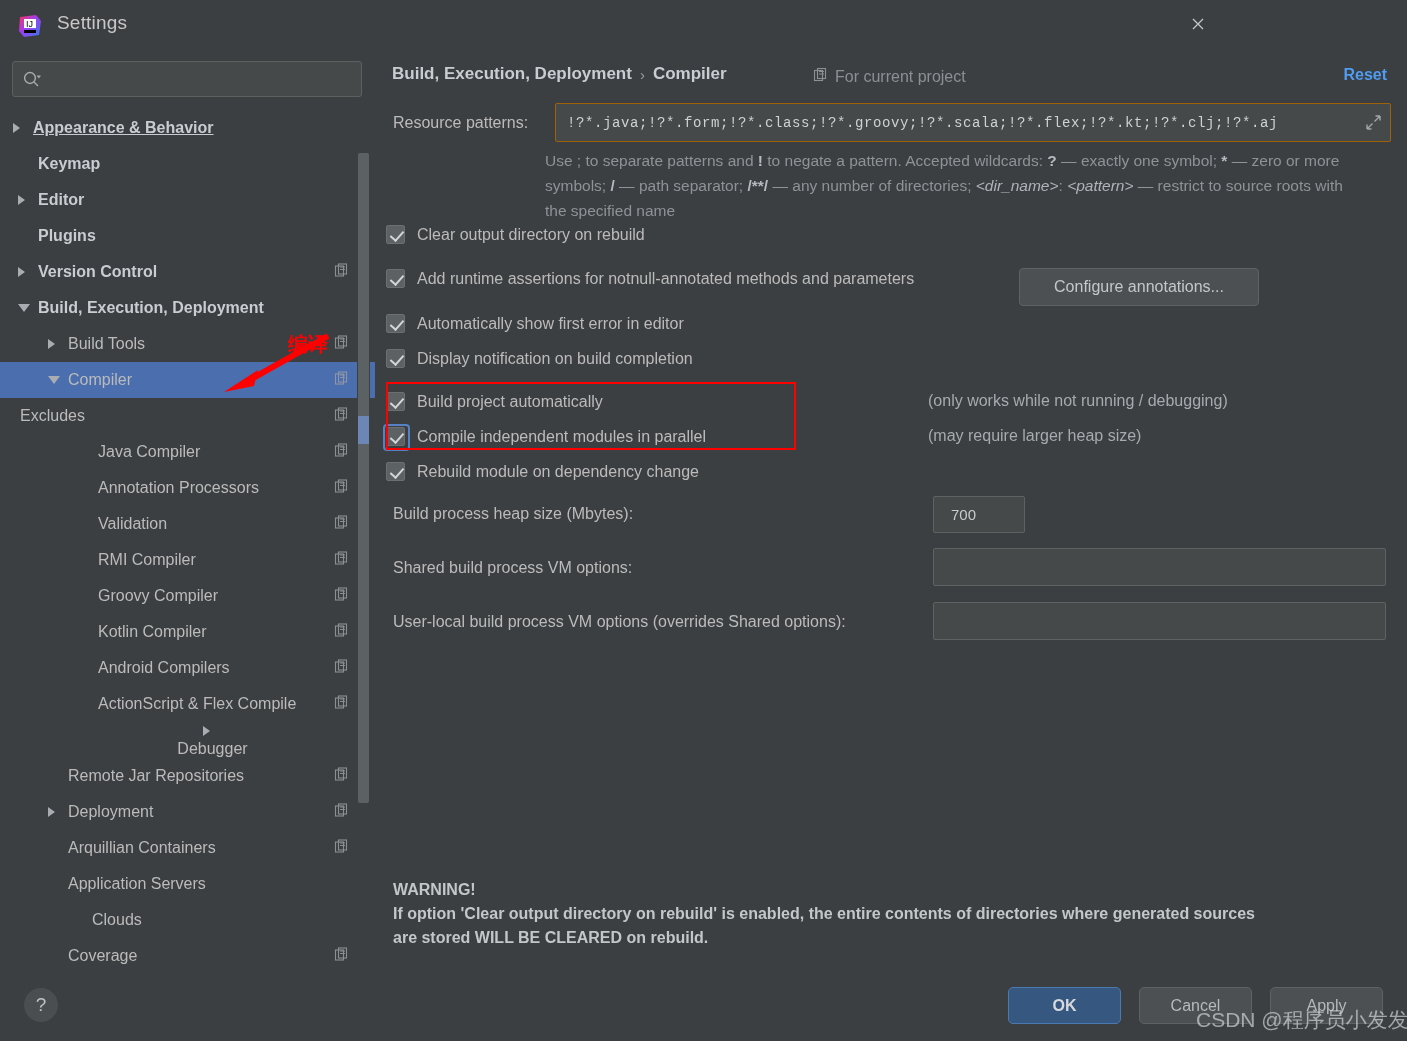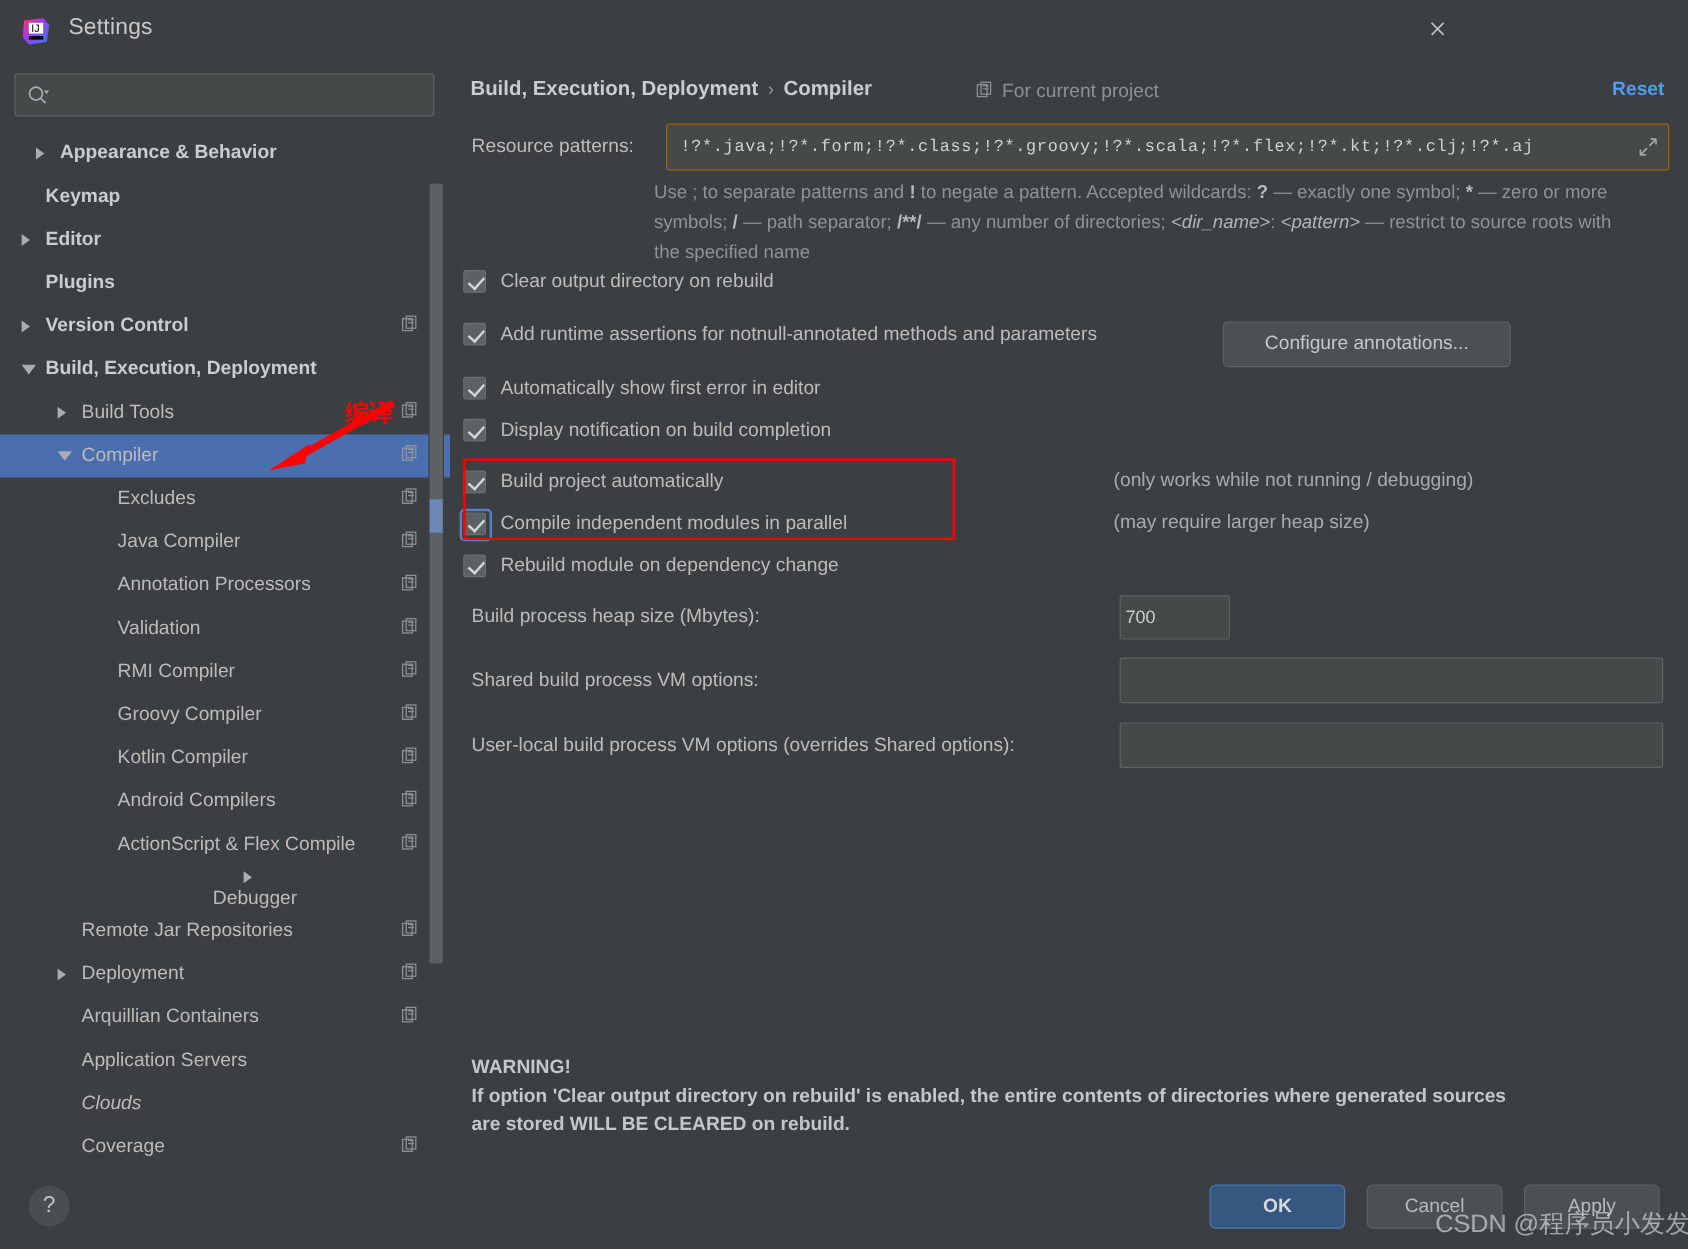--- a/index.html
+++ b/index.html
@@ -179,21 +179,21 @@
   }
   .red-box {
     position: absolute; left: 11px; top: 334px; width: 410px; height: 68px;
     border: 2px solid #ff0000; pointer-events: none;
   }
 
   .form-label { position: absolute; font-size: 16px; color: #bbbbbb; }
   .form-input {
     position: absolute; background: #45494a;
     border: 1px solid #5e6263; border-radius: 2px;
-    color: #c9cbcd; font-size: 15px; padding: 0 4px; outline: none;
+    color: #c9cbcd; font-size: 15px; padding: 0 17px; outline: none;
     font-family: "Liberation Sans", sans-serif;
   }
 
   .warn {
     position: absolute; left: 18px; top: 830px; width: 990px;
     font-size: 16px; font-weight: bold; color: #c4c7ca; line-height: 24px;
   }
 
   
   .footer {
@@ -274,21 +274,21 @@
         <svg width="20" height="18" viewBox="0 0 20 18">
           <circle cx="8" cy="8" r="5.4" stroke="#a6a9ad" stroke-width="1.5" fill="none"></circle>
           <path d="M12 12 L16 16" stroke="#a6a9ad" stroke-width="1.5"></path>
           <path d="M14.5 5.5 L19 5.5 L16.75 8.5 Z" fill="#a6a9ad"></path>
         </svg>
       </span>
       <input class="search-input" type="text" value="" placeholder="" style="">
     </div>
 
     <div class="tree" id="tree">
-        <div class="tree-row bold" style="padding-left: 30px;">
+        <div class="tree-row bold" style="padding-left: 13px; text-decoration: underline;">
           <span class="tri-slot">
             <span class="tri"></span>
           </span>
           <span class="row-label">Appearance &amp; Behavior</span>
         </div>
         <div class="tree-row bold" style="padding-left: 18px;">
           <span class="tri-slot"></span>
           <span class="row-label">Keymap</span>
         </div>
         <div class="tree-row bold" style="padding-left: 18px;">
@@ -336,21 +336,21 @@
             <span class="tri down"></span>
           </span>
           <span class="row-label">Compiler</span>
           <span class="copy-badge"><svg width="15" height="15" viewBox="0 0 15 15">
               <rect x="1.5" y="3.5" width="8" height="10" stroke="#9a9da1" fill="none" stroke-width="1.1"></rect>
               <rect x="4.5" y="1.5" width="8" height="10" stroke="#9a9da1" fill="none" stroke-width="1.1"></rect>
               <rect x="6" y="4" width="5" height="1" fill="#9a9da1"></rect>
               <rect x="6" y="6.5" width="5" height="1" fill="#9a9da1"></rect>
             </svg></span>
         </div>
-        <div class="tree-row" style="padding-left: 78px;">
+        <div class="tree-row" style="">
           <span class="tri-slot"></span>
           <span class="row-label">Excludes</span>
           <span class="copy-badge"><svg width="15" height="15" viewBox="0 0 15 15">
               <rect x="1.5" y="3.5" width="8" height="10" stroke="#9a9da1" fill="none" stroke-width="1.1"></rect>
               <rect x="4.5" y="1.5" width="8" height="10" stroke="#9a9da1" fill="none" stroke-width="1.1"></rect>
               <rect x="6" y="4" width="5" height="1" fill="#9a9da1"></rect>
               <rect x="6" y="6.5" width="5" height="1" fill="#9a9da1"></rect>
             </svg></span>
         </div>
         <div class="tree-row" style="padding-left: 78px;">
@@ -468,21 +468,21 @@
               <rect x="1.5" y="3.5" width="8" height="10" stroke="#9a9da1" fill="none" stroke-width="1.1"></rect>
               <rect x="4.5" y="1.5" width="8" height="10" stroke="#9a9da1" fill="none" stroke-width="1.1"></rect>
               <rect x="6" y="4" width="5" height="1" fill="#9a9da1"></rect>
               <rect x="6" y="6.5" width="5" height="1" fill="#9a9da1"></rect>
             </svg></span>
         </div>
         <div class="tree-row" style="padding-left: 48px;">
           <span class="tri-slot"></span>
           <span class="row-label">Application Servers</span>
         </div>
-        <div class="tree-row" style="padding-left: 48px; font-style: italic;">
+        <div class="tree-row" style="padding-left: 72px;">
           <span class="tri-slot"></span>
           <span class="row-label">Clouds</span>
         </div>
         <div class="tree-row" style="padding-left: 48px;">
           <span class="tri-slot"></span>
           <span class="row-label">Coverage</span>
           <span class="copy-badge"><svg width="15" height="15" viewBox="0 0 15 15">
               <rect x="1.5" y="3.5" width="8" height="10" stroke="#9a9da1" fill="none" stroke-width="1.1"></rect>
               <rect x="4.5" y="1.5" width="8" height="10" stroke="#9a9da1" fill="none" stroke-width="1.1"></rect>
               <rect x="6" y="4" width="5" height="1" fill="#9a9da1"></rect>

